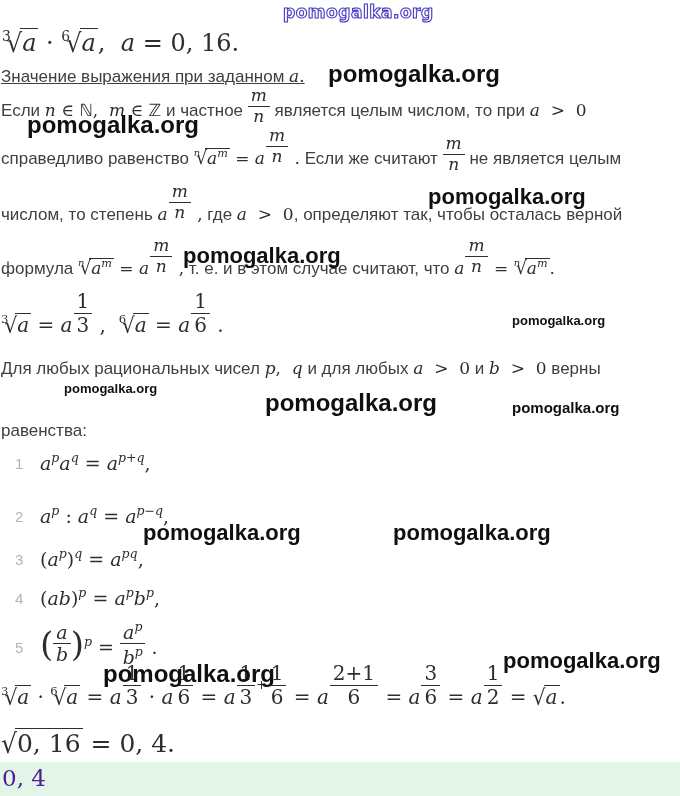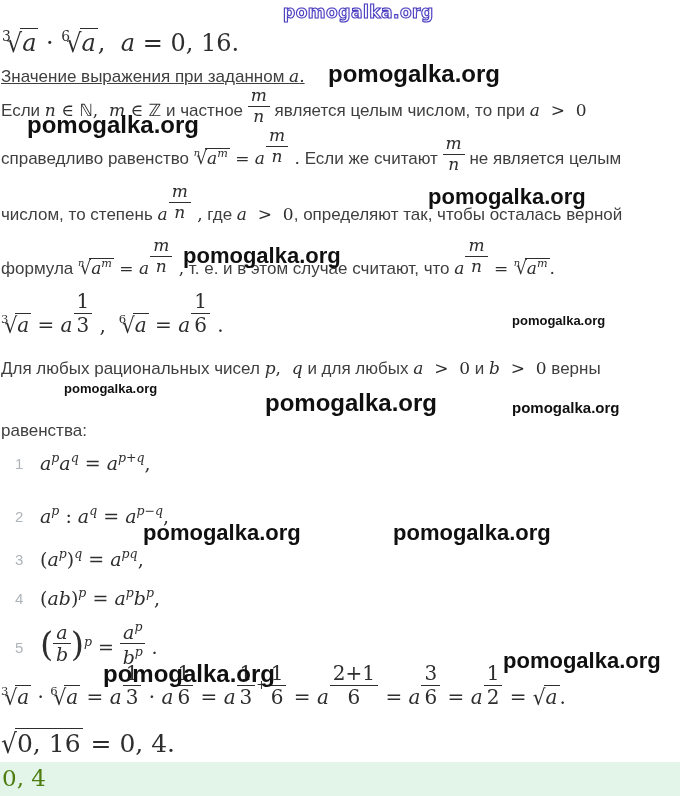--- a/index.html
+++ b/index.html
@@ -45,21 +45,21 @@
   #b8{top:420px;}
   #b10{top:676px;font-size:20px;}
   #b11{top:728px;font-size:25px;}
 
   
   .li{position:absolute;left:15px;white-space:nowrap;font-size:19px;}
   .lnum{display:inline-block;width:25px;color:#aeb4b9;font-size:15px;font-family:"Liberation Sans",sans-serif;vertical-align:1px;}
   #li1{top:450px;} #li2{top:503px;} #li3{top:540px;margin-top:6px;} #li4{top:585px;} #li5{top:625px;}
 
   
-  #answer{position:absolute;left:0;top:762px;width:680px;height:34px;background:#e3f5e9;color:#4d7c0f;font-size:23px;font-family:"DejaVu Serif",serif;padding:3px 0 0 2px;box-sizing:border-box;}
+  #answer{position:absolute;left:0;top:762px;width:680px;height:34px;background:#e3f5e9;color:#4c1d95;font-size:23px;font-family:"DejaVu Serif",serif;padding:3px 0 0 2px;box-sizing:border-box;}
   #answer .t-rm{color:inherit;}
 
   
   .wm{position:absolute;white-space:nowrap;line-height:1;font-family:"Liberation Sans",sans-serif;color:#101010;z-index:5;}
   .wm-outline{font-family:"DejaVu Sans",sans-serif;font-size:17px;font-weight:700;letter-spacing:0.5px;color:#fdfdff;-webkit-text-stroke:1.1px #4b3fc0;text-shadow:0 0 1px #4b3fc0;}
   .wm-lg{font-size:24px;font-weight:700;}
   .wm-md{font-size:22px;font-weight:700;}
   .wm-sm{font-size:13px;font-weight:600;}
   .wm-sm2{font-size:15px;font-weight:600;}
   #w0{left:283px;top:4px;}

